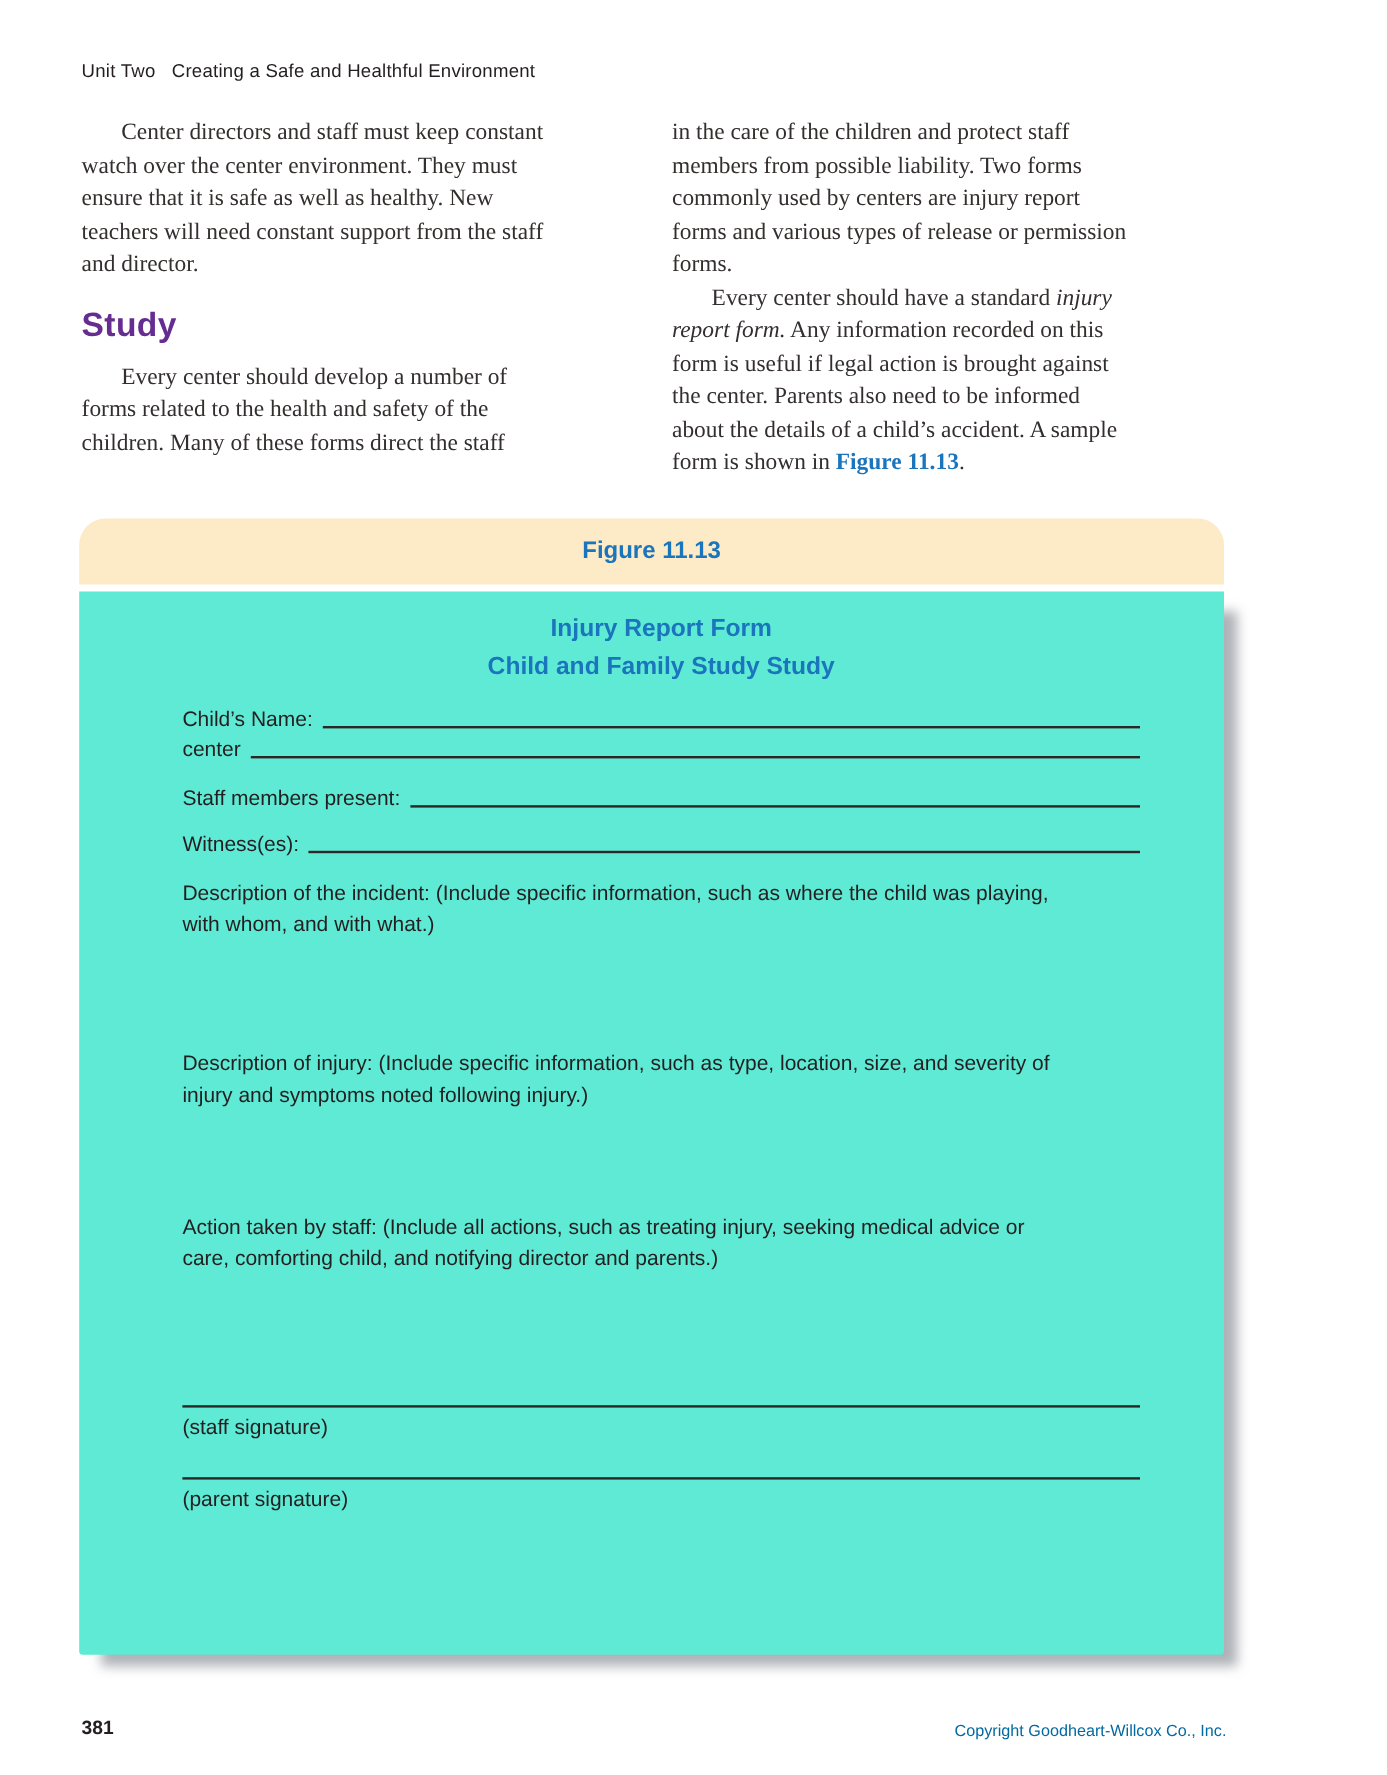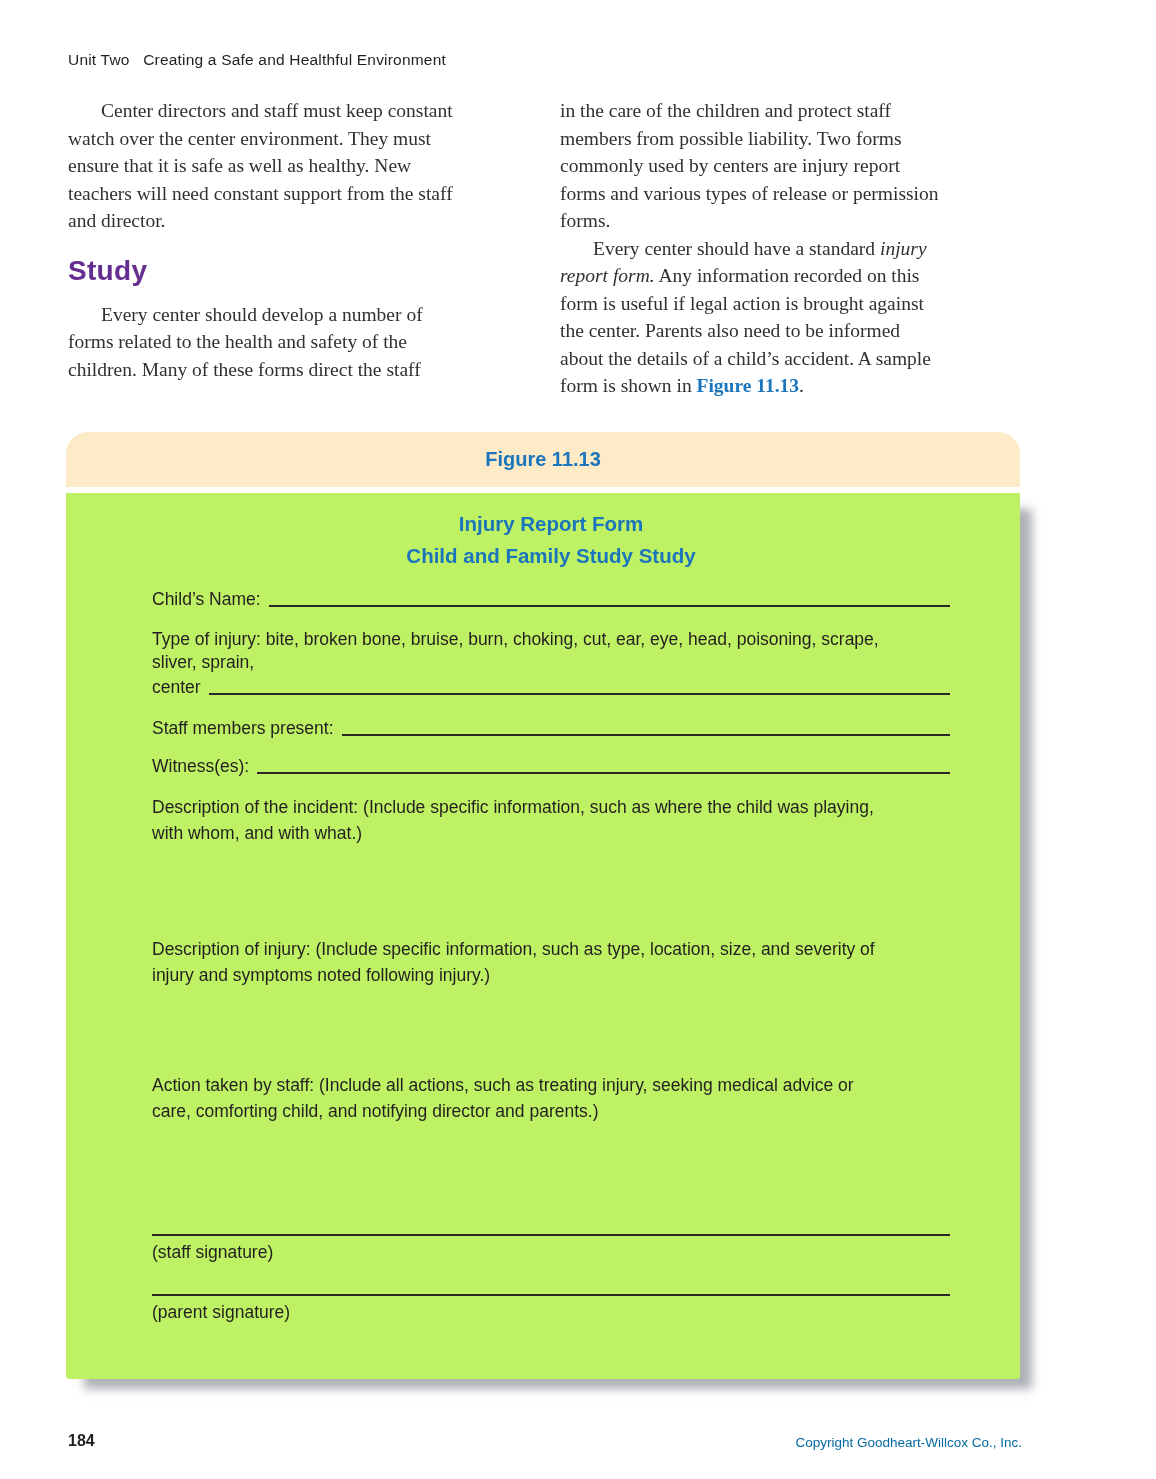--- a/index.html
+++ b/index.html
@@ -27,21 +27,21 @@
   .figure-ref { color:#1b75bc; font-weight:bold; }
   em { font-style:italic; }
 
   .figure { position:absolute; left:66px; top:417px; width:954px; }
   .figure-header {
     height:55px; background:#fdeac6; border-radius:22px 22px 0 0;
     display:flex; align-items:center; justify-content:center;
     color:#1b75bc; font-weight:bold; font-size:20px;
   }
   .figure-body {
-    margin-top:6px; background:#bef264; width:954px; height:886px;
+    margin-top:6px; background:#5eead4; width:954px; height:886px;
     box-sizing:border-box; padding:15px 70px 0 86px;
     color:#231f20; font-size:17.5px;
     box-shadow:15px 13px 9px -3px rgba(108,113,122,0.55);
     border-radius:0 0 3px 3px;
   }
   .form-title {
     text-align:center; color:#1b75bc; font-weight:bold;
     font-size:20.5px; line-height:32px;
   }
   .field-row { display:flex; align-items:flex-end; line-height:24px; color:#231f20; }
@@ -118,22 +118,20 @@
 
       <div class="form-title">Injury Report Form</div>
       <div class="form-title">Child and Family Study Study</div>
 
       <div class="field-row mt-name">
         <span class="flabel">Child’s Name:</span>
         <span class="fill-line"></span>
       </div>
 
 
-      <div class="pre-block mt-type">Type of injury: bite, broken bone, bruise, burn, choking, cut, ear, eye, head, poisoning, scrape,
-sliver, sprain,</div>
 
       <div class="field-row mt-other">
         <span class="flabel">center</span>
         <span class="fill-line"></span>
       </div>
 
       <div class="field-row mt-staff">
         <span class="flabel">Staff members present:</span>
         <span class="fill-line"></span>
       </div>
@@ -154,16 +152,16 @@
 
       <div class="sig-line mt-sig1"></div>
       <div class="sig-label">(staff signature)</div>
 
       <div class="sig-line mt-sig2"></div>
       <div class="sig-label">(parent signature)</div>
 
     </div>
   </div>
 
-  <div class="page-number">184</div>
+  <div class="page-number">381</div>
   <div class="copyright">Copyright Goodheart-Willcox Co., Inc.</div>
 
 </div>
 
 </body></html>

